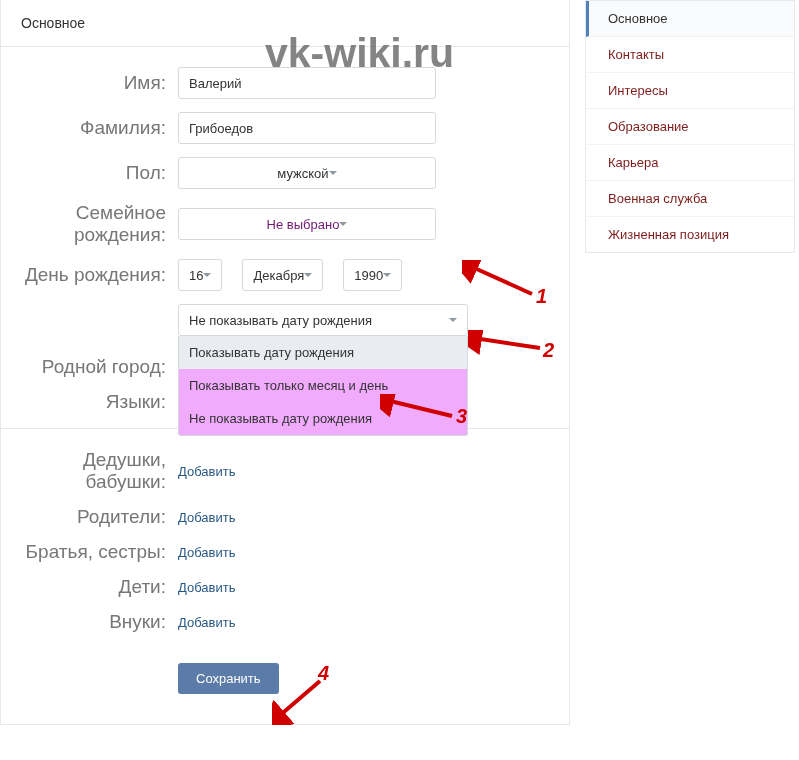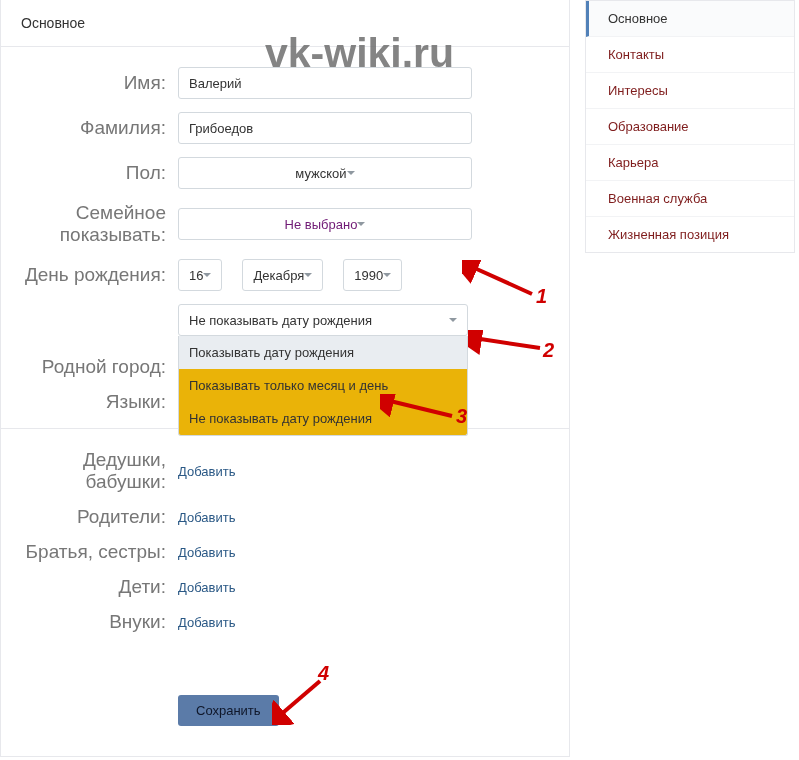--- a/index.html
+++ b/index.html
@@ -43,21 +43,21 @@
     text-align: right;
     color: #777;
     font-size: 19px;
     padding-right: 12px;
   }
   .form-value {
     flex: 1;
     position: relative;
   }
   input.text-input, .select-box {
-    width: 294px;
+    width: 258px;
     height: 32px;
     border: 1px solid #d3d9de;
     border-radius: 3px;
     padding: 0 10px;
     font-size: 13px;
     color: #333;
     background: #fff;
   }
   input.text-input { outline: none; }
   .select-box {
@@ -92,46 +92,45 @@
     background: #fff;
     font-size: 13px;
     color: #333;
   }
   .dd-list {
     position: absolute;
     top: 32px; left: 0;
     width: 290px;
     border: 1px solid #d3d9de;
     border-top: none;
-    background: #eab308;
+    background: #f0abfc;
     z-index: 10;
     border-radius: 0 0 3px 3px;
   }
   .dd-item {
     padding: 9px 10px;
     font-size: 13px;
     color: #333;
     cursor: pointer;
   }
   .dd-item.hover { background: #e9edf1; }
 
   .link-add { color: #2a5885; cursor: pointer; font-size: 13px; }
 
   .divider { height: 1px; background: #e7e8ec; margin: 15px -20px 20px -20px; }
 
   .save-row { padding-left: 157px; margin-top: 30px; margin-bottom: 15px; }
   .btn-save {
     background: #5b7ba8;
-    color: #0f172a;
+    color: #ffffff;
     border: none;
     border-radius: 3px;
     padding: 8px 18px;
     font-size: 13px;
     cursor: pointer;
-    margin-top: 32px;
   }
 
   .sidebar {
     margin-left: 15px;
     width: 210px;
     background: #fff;
     border: 1px solid #e7e8ec;
     align-self: flex-start;
   }
   .side-item {
@@ -204,21 +203,21 @@
         <div class="form-label">Пол:</div>
         <div class="form-value">
           <div class="select-box">
             <span class="select-text">мужской</span>
             <span class="chev"></span>
           </div>
         </div>
       </div>
 
       <div class="form-row">
-        <div class="form-label">Семейное показывать:</div>
+        <div class="form-label">Семейное рождения:</div>
         <div class="form-value">
           <div class="select-box placeholder">
             <span class="select-text">Не выбрано</span>
             <span class="chev"></span>
           </div>
         </div>
       </div>
 
       <div class="form-row">
         <div class="form-label">День рождения:</div>

